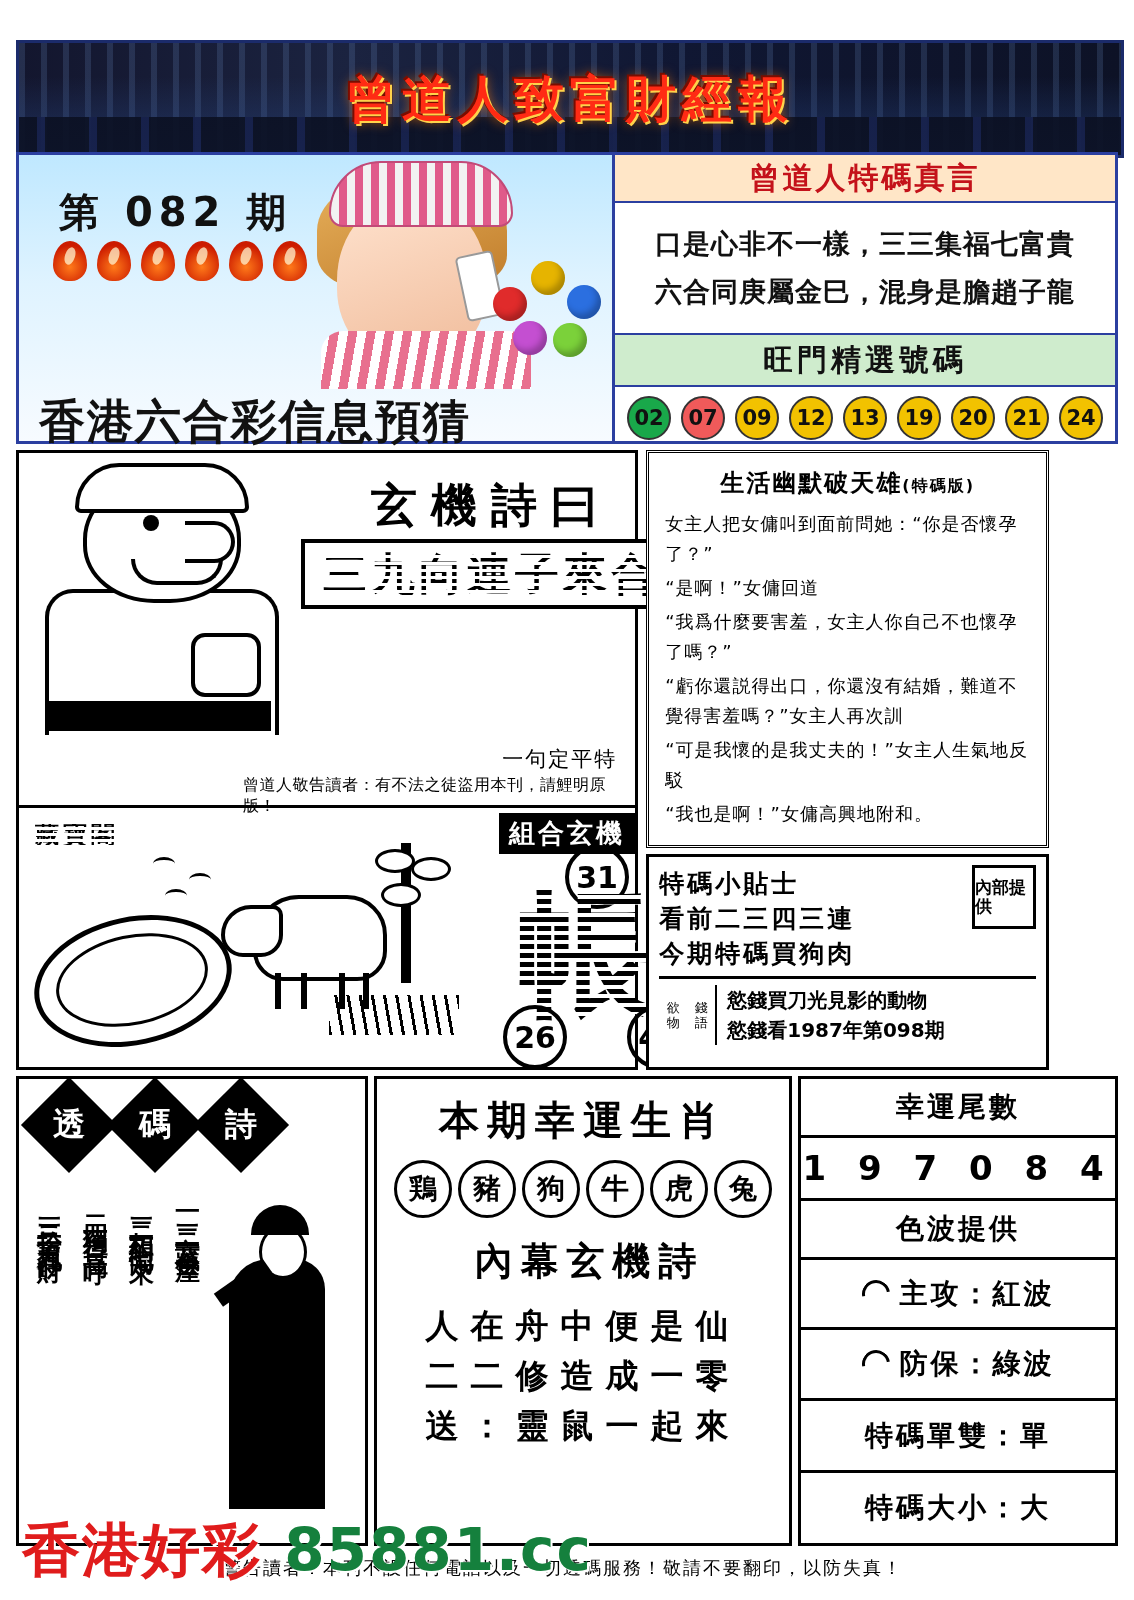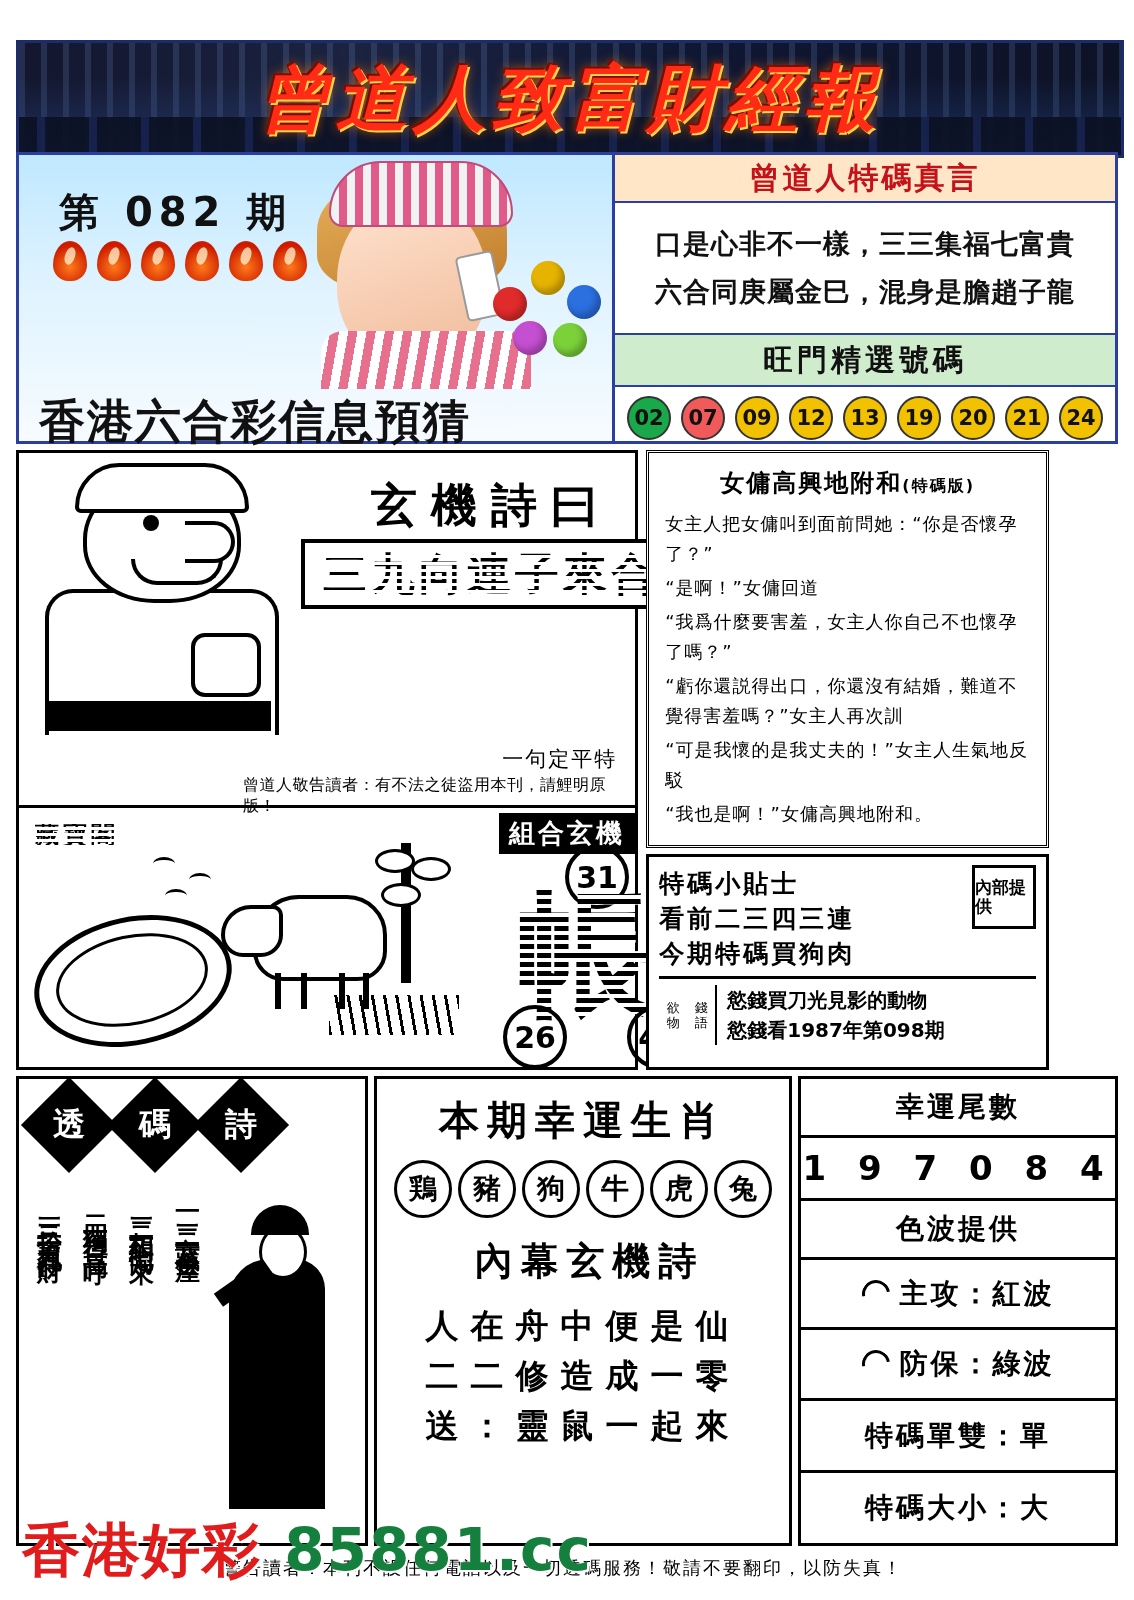--- a/index.html
+++ b/index.html
@@ -14,23 +14,23 @@
     background:
       linear-gradient(to top,rgba(40,70,130,.55),rgba(0,0,0,0) 70%),
       repeating-linear-gradient(90deg, rgba(120,160,220,.18) 0 6px, rgba(0,0,0,0) 6px 22px);
   }
   .skyline:after{content:"";position:absolute;left:0;bottom:0;width:100%;height:38px;
     background:repeating-linear-gradient(90deg,#0b1022 0 18px,#16204a 18px 26px,#0b1022 26px 52px);
     opacity:.9;}
   .masthead-title{position:absolute;left:0;top:0;width:100%;height:100%;
     display:flex;align-items:center;justify-content:center;
     font-family:"DejaVu Sans","Liberation Sans",sans-serif;
-    font-weight:bold;font-size:72px;letter-spacing:6px;color:#ff2b14;
+    font-weight:bold;font-size:50px;letter-spacing:6px;color:#ff2b14;
     text-shadow:2px 2px 0 #ffd24a,-2px -2px 0 #7a0d00, 0 0 12px rgba(255,120,0,.8);
-    font-style:italic;}
+    }
 
   
   .topband{position:absolute;left:16px;top:152px;width:1102px;height:292px;
     border:3px solid #2b3fa0;box-sizing:border-box;background:#eaf4ff;display:flex;}
   .topleft{position:relative;width:596px;height:100%;
     background:linear-gradient(180deg,#bfe8ff 0%,#dff3ff 45%,#f7fbff 100%);
     border-right:3px solid #2b3fa0;box-sizing:border-box;}
   .issue{position:absolute;left:40px;top:30px;font-size:40px;font-weight:bold;color:#111;letter-spacing:6px;}
   .flamerow{position:absolute;left:34px;top:86px;display:flex;gap:10px;}
   .flame{width:34px;height:40px;background:radial-gradient(circle at 50% 65%,#ff7a1a,#cc1b00 70%);
@@ -270,21 +270,21 @@
       <div class="zuhe">組合玄機</div>
       <div class="circnum" style="left:546px;top:392px">31</div>
       <div class="bigchar">帳</div>
       <div class="circnum" style="left:484px;top:552px">26</div>
       <div class="circnum" style="left:608px;top:552px">45</div>
     </div>
 
     <div class="midright">
       <div class="joke">
         <div class="joke-title">
-          <span>女傭高興地附和</span><small>(特碼版)</small>
+          <span>生活幽默破天雄</span><small>(特碼版)</small>
         </div>
         <p>女主人把女傭叫到面前問她：“你是否懷孕了？”</p>
         <p>“是啊！”女傭回道</p>
         <p>“我爲什麼要害羞，女主人你自己不也懷孕了嗎？”</p>
         <p>“虧你還説得出口，你還沒有結婚，難道不覺得害羞嗎？”女主人再次訓</p>
         <p>“可是我懷的是我丈夫的！”女主人生氣地反駁</p>
         <p>“我也是啊！”女傭高興地附和。</p>
       </div>
 
       <div class="tips">

